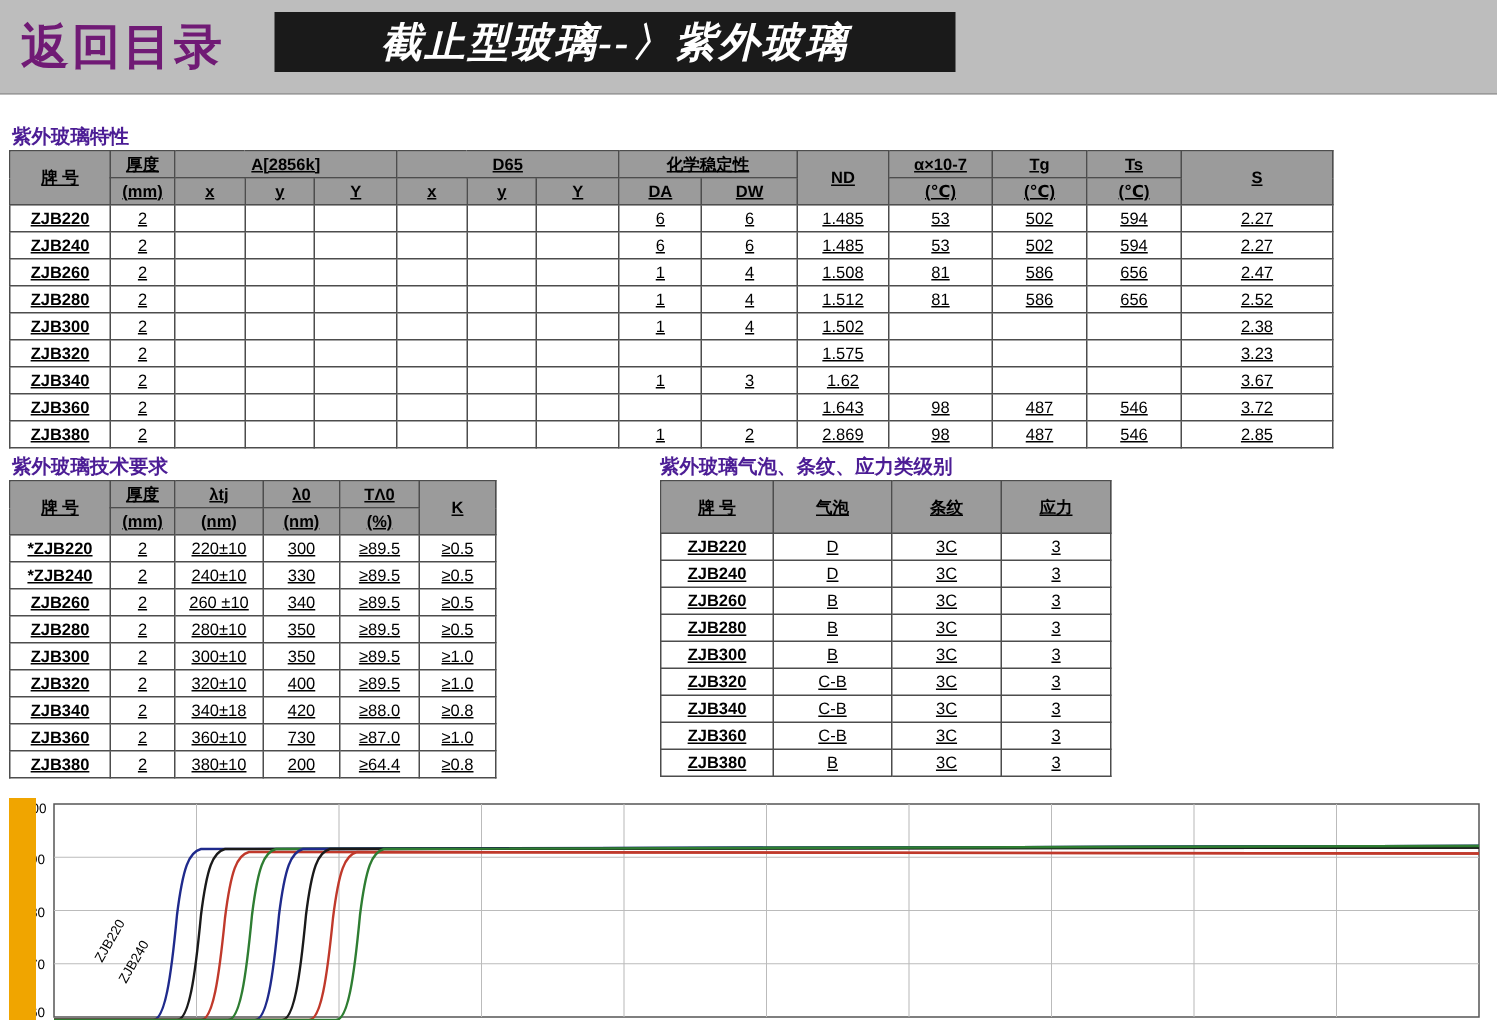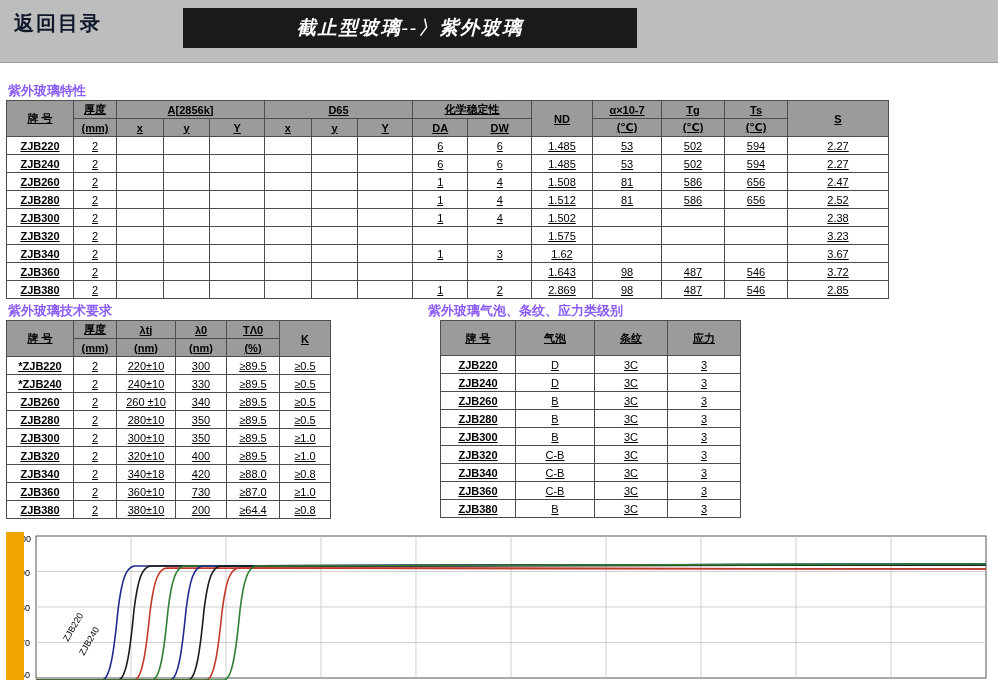--- a/index.html
+++ b/index.html
@@ -9,40 +9,40 @@
     font-size:12px;color:#000;overflow:hidden;position:relative;
   }
   
   .header{
     position:absolute;left:0;top:0;width:998px;height:62px;
     background:#bdbdbd;border-bottom:1px solid #9a9a9a;
   }
   .back-link{
     position:absolute;left:14px;top:10px;
     font-family:"Liberation Serif","DejaVu Serif",serif;
-    font-size:20px;font-weight:bold;color:#0f172a;
+    font-size:32px;font-weight:bold;color:#701a75;
     letter-spacing:2px;cursor:pointer;
   }
   .title-band{
     position:absolute;left:183px;top:8px;width:454px;height:40px;
     background:#1a1a1a;
   }
   .title-band span{
     display:block;text-align:center;line-height:40px;
-    color:#ffffff;font-size:19px;font-weight:bold;
+    color:#ffffff;font-size:27px;font-weight:bold;
     font-family:"Liberation Serif","DejaVu Serif",serif;
     letter-spacing:2px;font-style:italic;
   }
   
   .sec-title{
-    position:absolute;font-size:13px;font-weight:bold;color:#8b5cf6;
+    position:absolute;font-size:13px;font-weight:bold;color:#4c1d95;
   }
   #t1{left:8px;top:82px;}
   #t2{left:8px;top:302px;}
-  #t3{left:428px;top:302px;}
+  #t3{left:440px;top:302px;}
   
   table{border-collapse:collapse;text-decoration:underline;}
   table td,table th{
     border:1px solid #4d4d4d;
     font-size:11px;text-align:center;padding:0;
     height:17px;
   }
   .thead td{
     background:#9b9b9b;color:#000;font-weight:bold;font-size:11px;
   }

